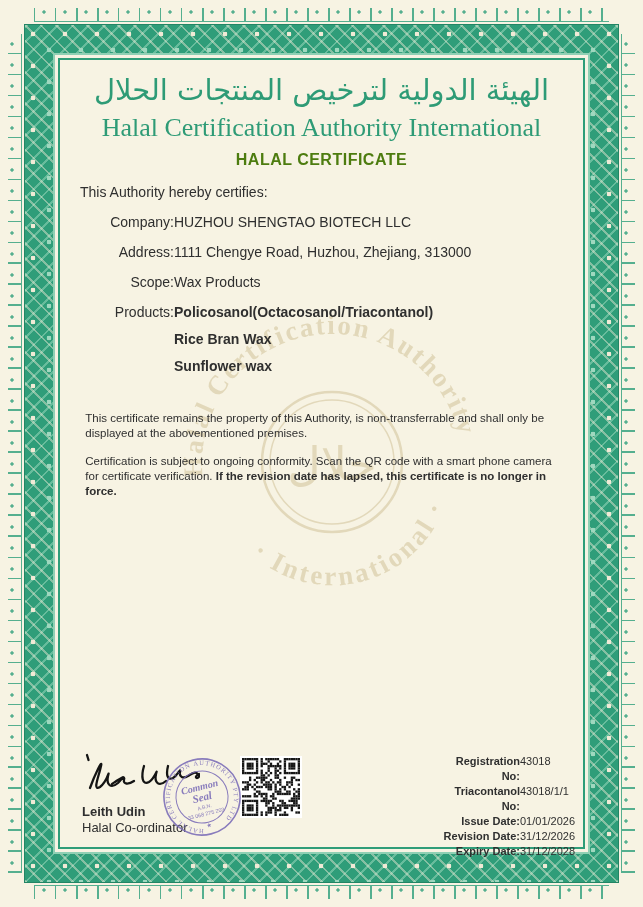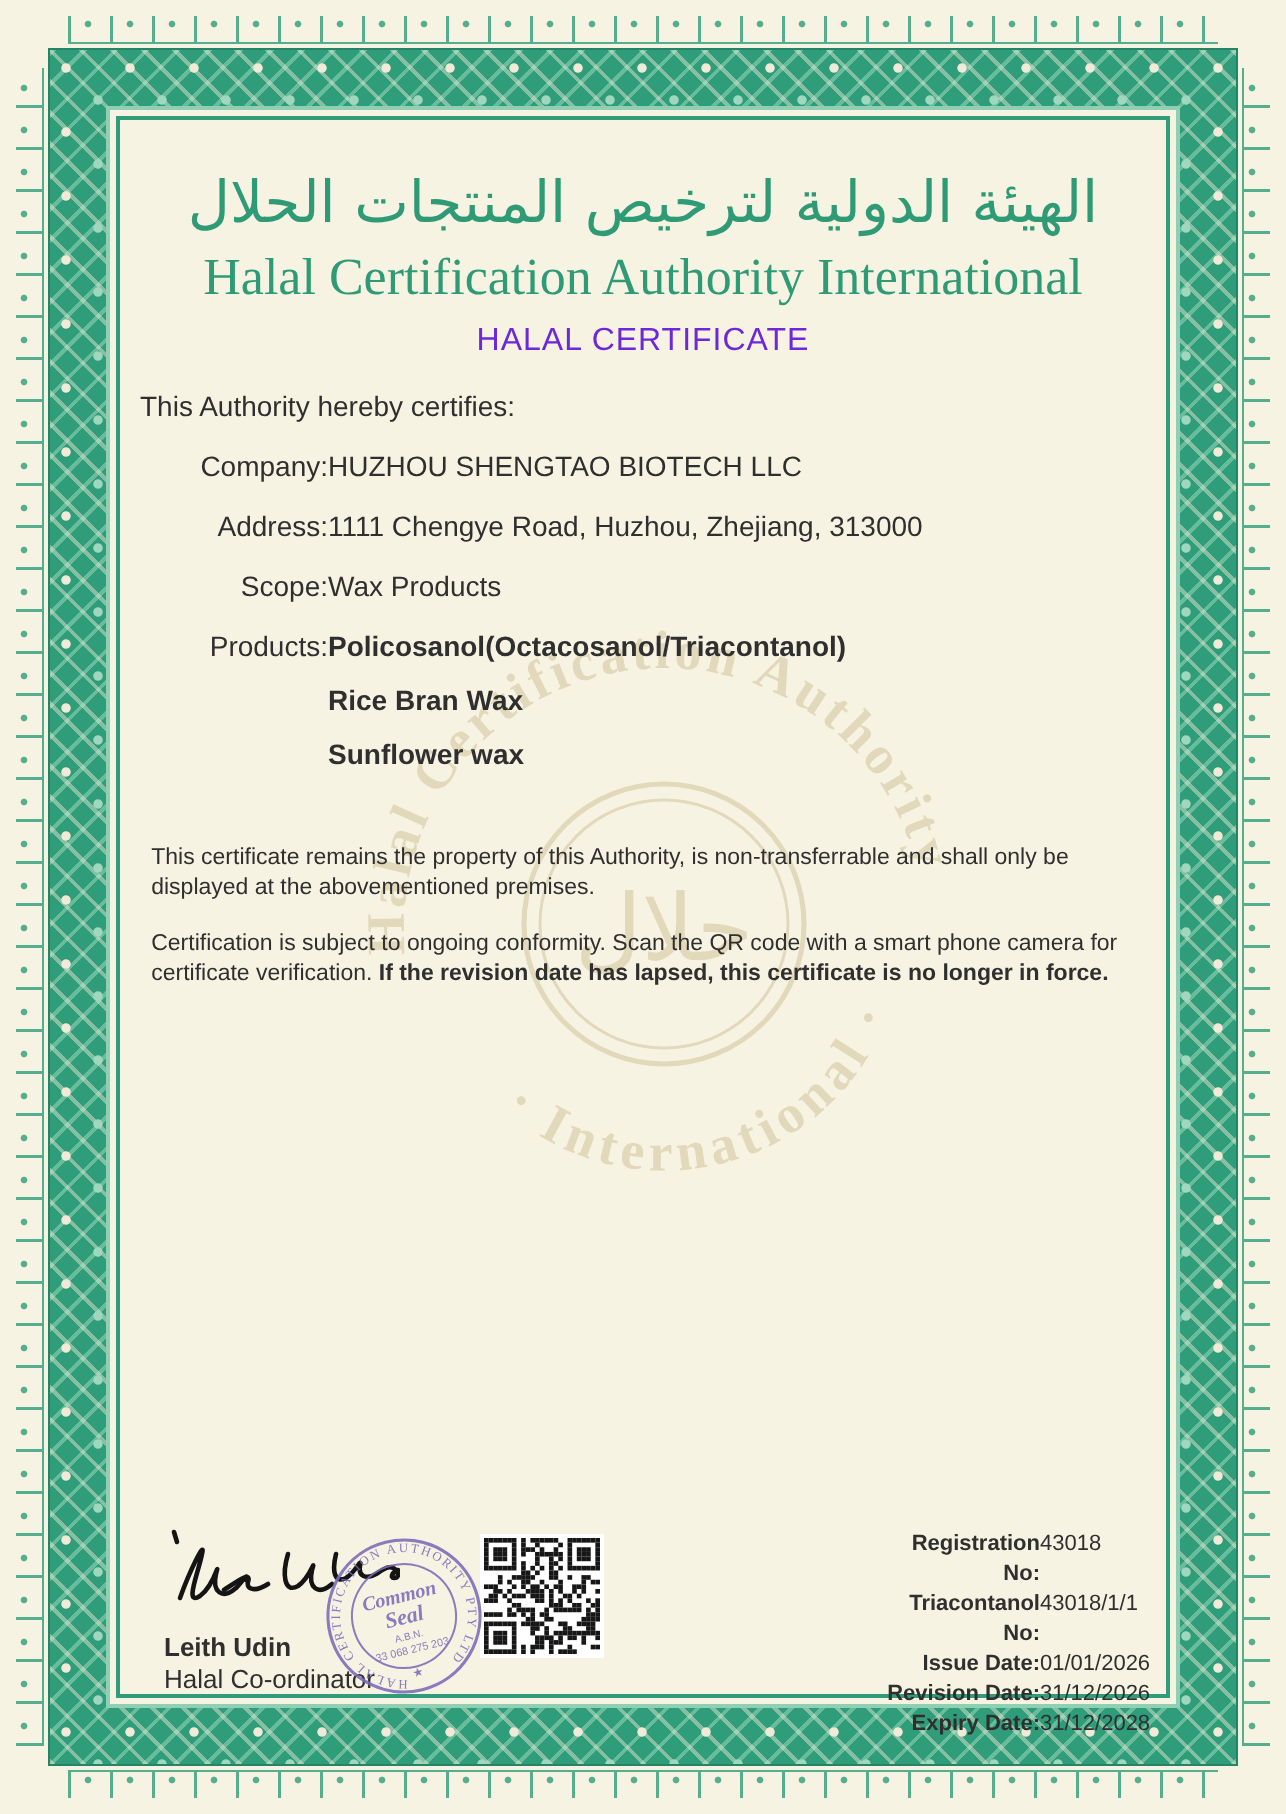--- a/index.html
+++ b/index.html
@@ -35,28 +35,28 @@
     background-size:32px 32px,32px 32px,auto,auto;
     border:1px solid #238565;
   }
   
   .content{
     position:absolute;inset:58px;background:#f7f3e3;
     border:2px solid #2f9d79;
     box-shadow:0 0 0 3px #f7f3e3,0 0 0 5px #8fd0b4;
     z-index:1;
   }
-  .inner{position:absolute;inset:0;padding:0 8px;z-index:2;margin-top:11px;}
+  .inner{position:absolute;inset:0;padding:0 18px;z-index:2;}
   
   .watermark{position:absolute;left:100px;top:230px;z-index:0;pointer-events:none;}
   
   .hdr{position:relative;text-align:center;padding-top:10px;z-index:2;}
   .arabic{direction:rtl;font-family:"DejaVu Sans",sans-serif;font-size:29px;line-height:40px;color:#2e9b76;}
   .title{font-family:"Liberation Serif",serif;font-size:26px;line-height:33px;color:#2e9b76;margin-top:1px;}
-  .subtitle{font-size:16px;font-weight:normal;letter-spacing:.5px;color:#6d28d9;margin-top:7px;}
+  .subtitle{font-size:16px;font-weight:bold;letter-spacing:.5px;color:#4d7c0f;margin-top:7px;}
   
   .intro{margin:15px 0 0 2px;font-size:14px;position:relative;z-index:2;}
   .row{display:flex;margin-top:14px;font-size:14px;line-height:16px;position:relative;z-index:2;}
   .row .lbl{width:96px;flex:none;text-align:right;}
   .prodrow{align-items:flex-start;}
   .prodlist{display:flex;flex-direction:column;}
   .prodlist span{font-weight:bold;line-height:16px;margin-bottom:11px;}
   .notices{position:relative;z-index:2;margin-top:26px;text-align:left;font-size:11.5px;line-height:15px;}
   .notice{margin:0 auto 13px;width:97%;}
   .notice b{font-weight:bold;}

